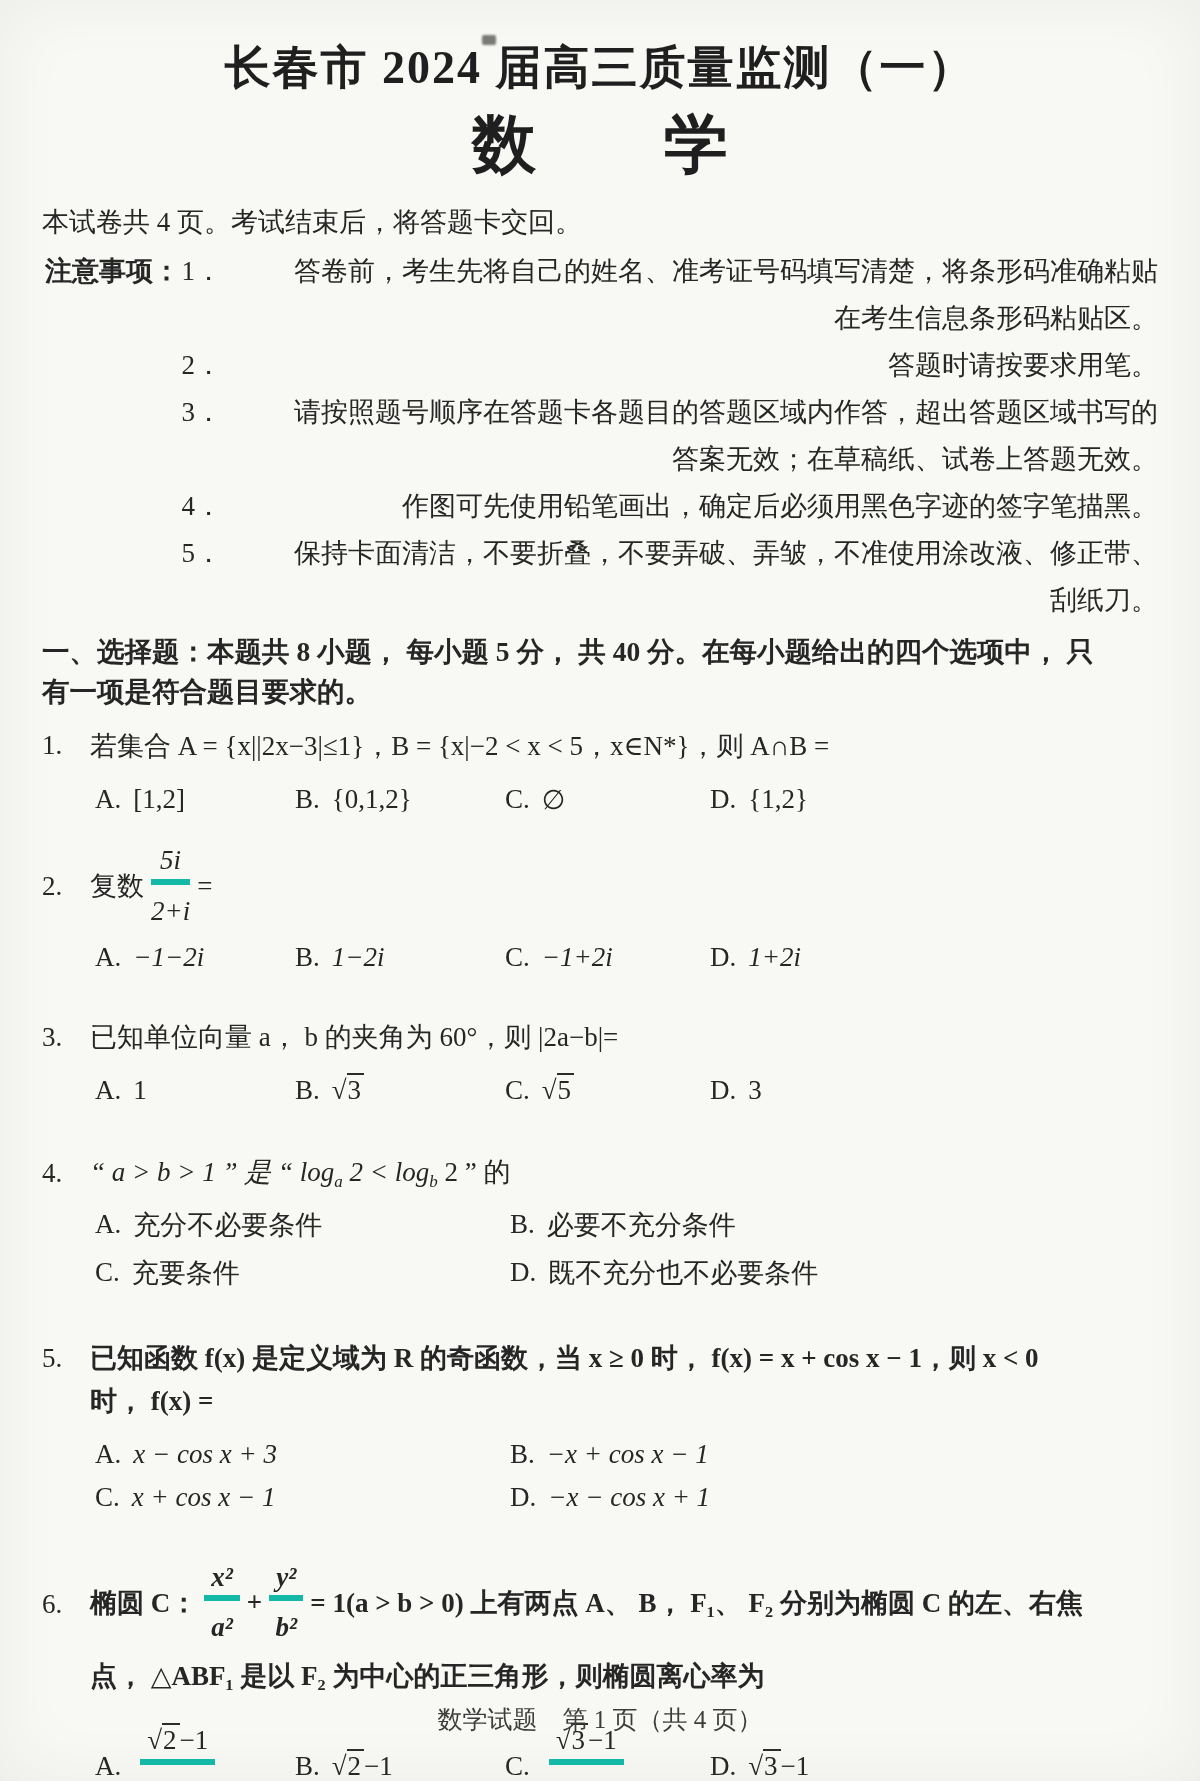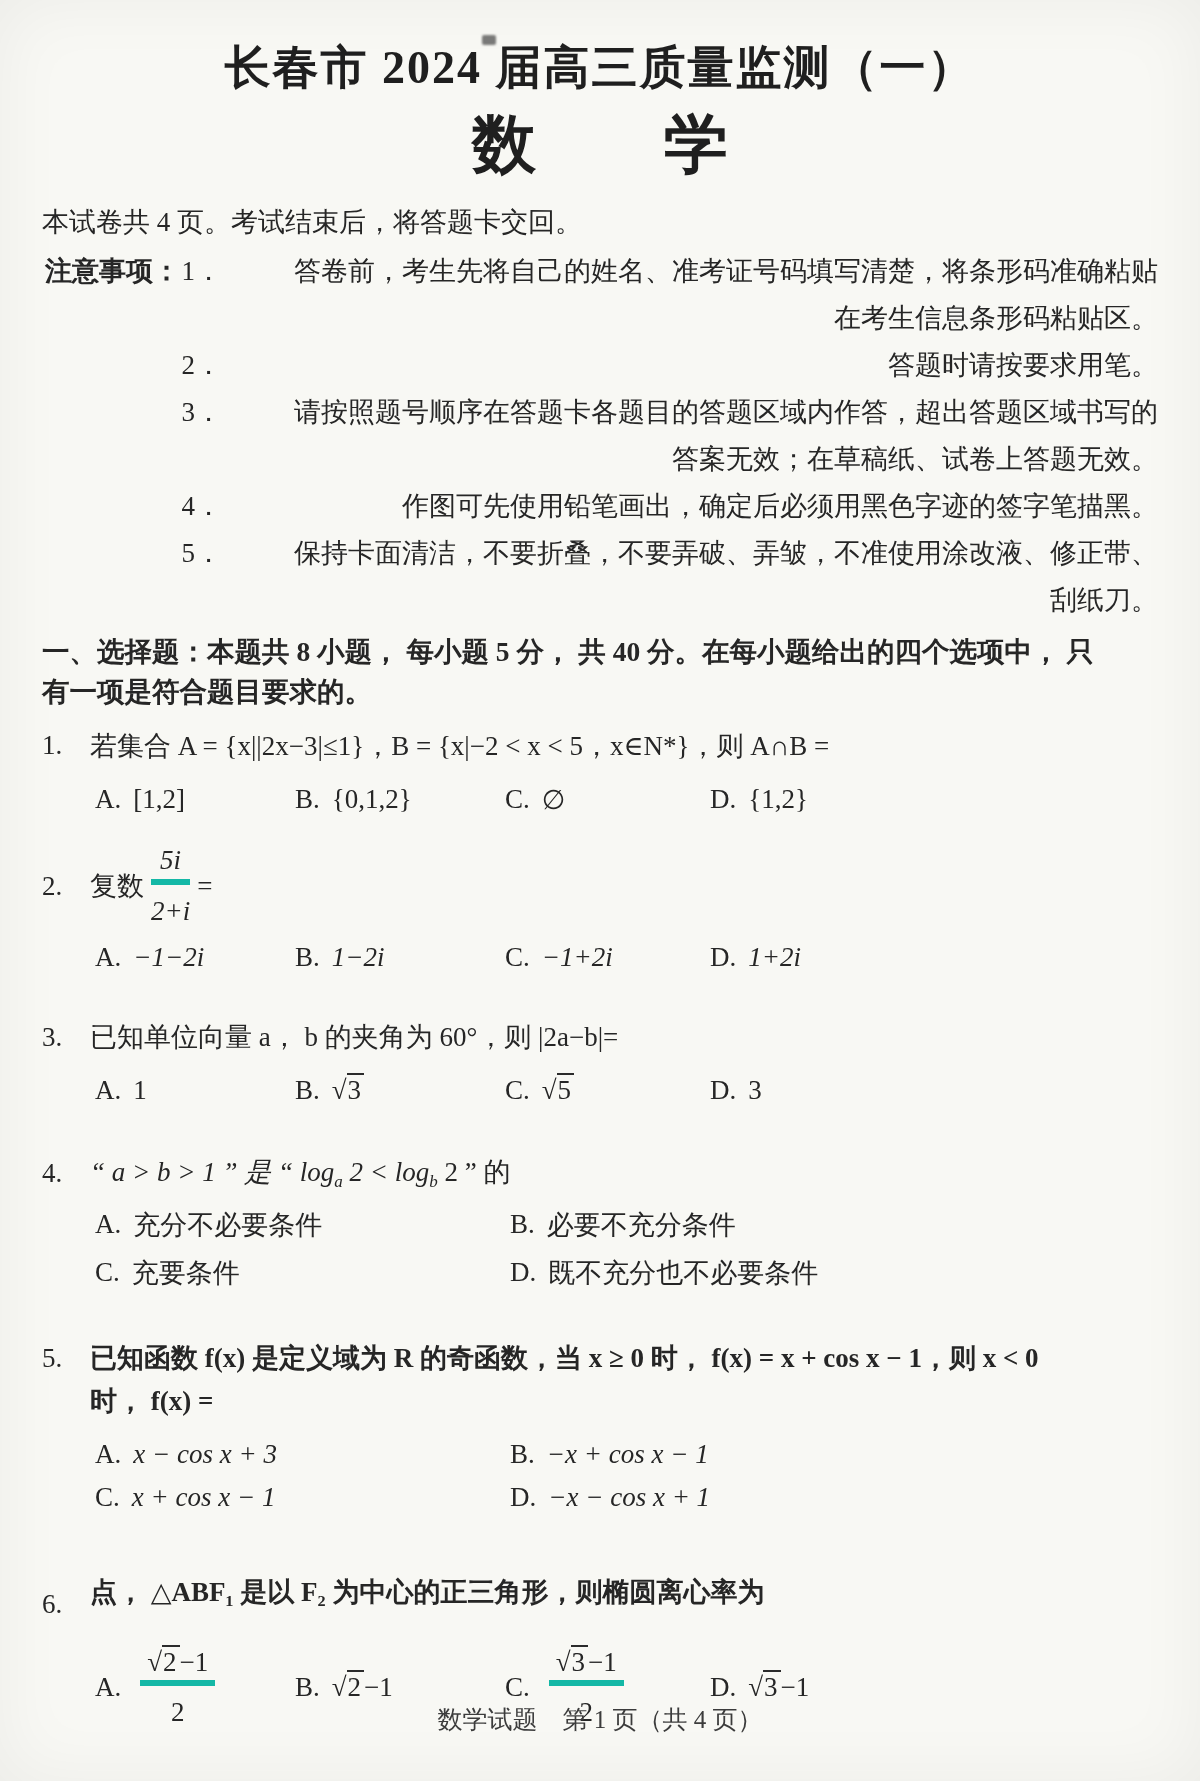--- a/index.html
+++ b/index.html
@@ -239,20 +239,33 @@
       </span>
     <span class="opt">
         <span class="olabel">D.</span>
         <span class="mi">−x − cos x + 1</span>
       </span>
   </div>
 
   <div class="q top m48">
     <span class="qnum" style="padding-top:28px;">6.</span>
     <div class="qbody">
+      <div class="qrow">
+        <span>椭圆 C：</span>
+        <span class="frac">
+          <span class="num mi">x²</span>
+          <span class="den mi">a²</span>
+        </span>
+        <span>+</span>
+        <span class="frac">
+          <span class="num mi">y²</span>
+          <span class="den mi">b²</span>
+        </span>
+        <span>= 1(a &gt; b &gt; 0) 上有两点 A、 B， F₁、 F₂ 分别为椭圆 C 的左、右焦</span>
+      </div>
       <div class="qline m10">点， △ABF₁ 是以 F₂ 为中心的正三角形，则椭圆离心率为</div>
     </div>
   </div>
   <div class="opts opts-4 m26">
     <span class="opt">
       <span class="olabel">A.</span>
       <span class="frac">
         <span class="num"><span class="sqrt"><span>√</span><span class="radi">2</span></span><span>−1</span></span>
         <span class="den">2</span>
       </span>

